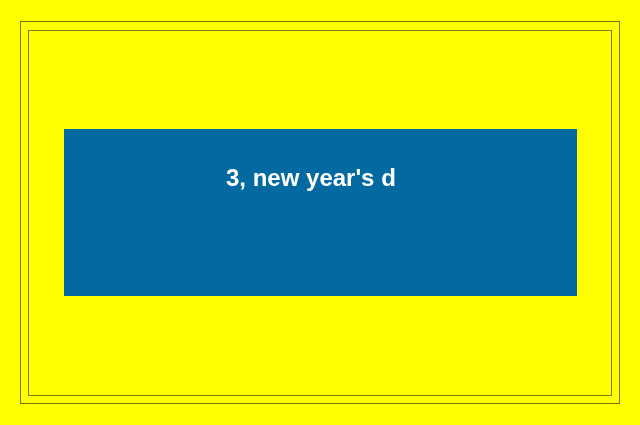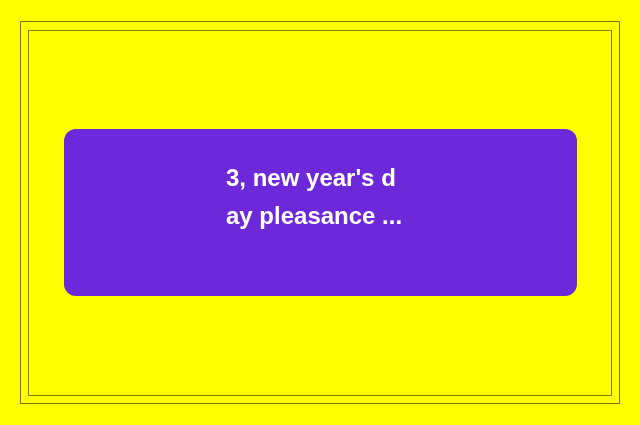--- a/index.html
+++ b/index.html
@@ -47,23 +47,22 @@
     background: transparent;
   }
 
   
   .content-panel {
     position: absolute;
     left: 64px;
     top: 129px;
     width: 513px;
     height: 167px;
-    background: #6d28d9;
+    background: #0369a1;
     box-sizing: border-box;
-    border-radius: 12px;
   }
 
   .caption-block {
     position: absolute;
     left: 162px;
     top: 30px;
     width: 340px;
   }
 
   .caption-line {
@@ -82,17 +81,16 @@
 <body>
 
 <div class="canvas">
 
   <div class="frame-outer"></div>
   <div class="frame-inner"></div>
 
   <div class="content-panel">
     <div class="caption-block">
       <span class="caption-line">3, new year's d</span>
-      <span class="caption-line">ay pleasance ...</span>
     </div>
   </div>
 
 </div>
 
 </body></html>

